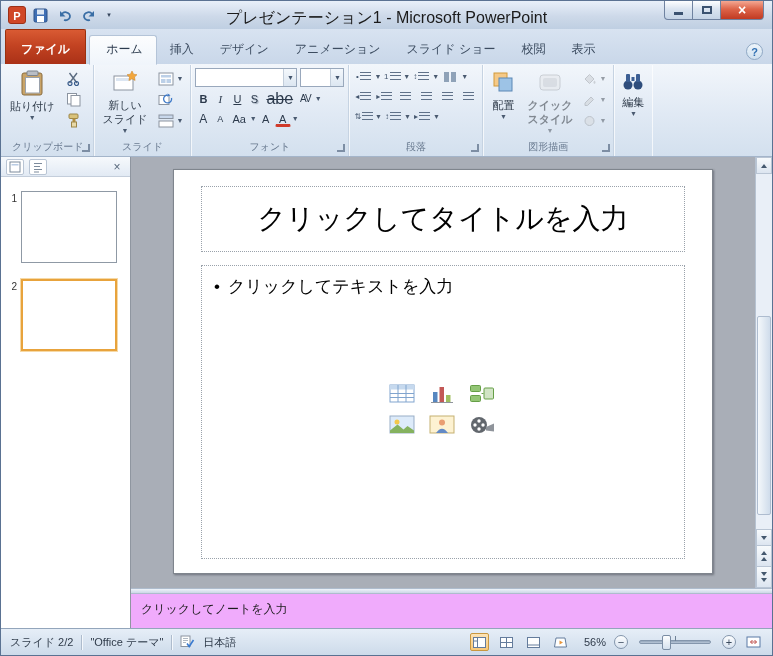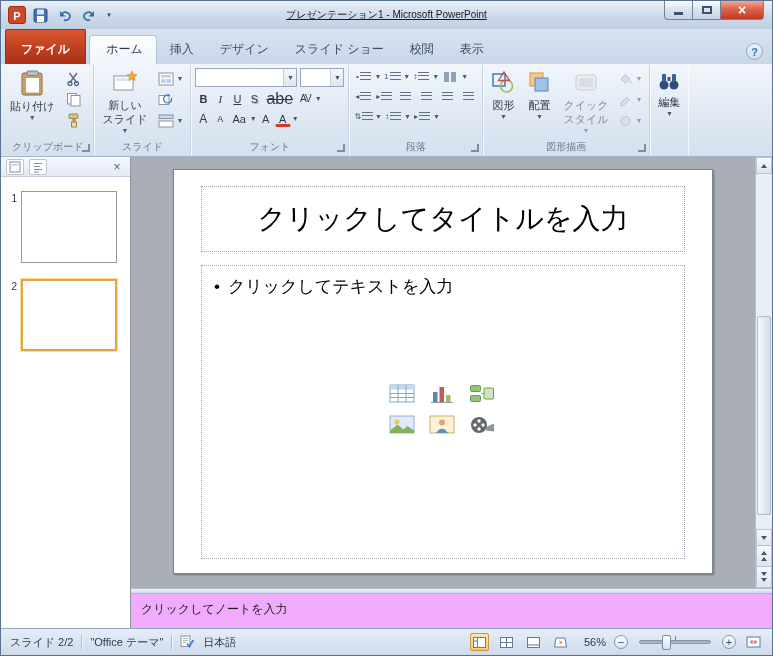--- a/index.html
+++ b/index.html
@@ -5,21 +5,21 @@
   * { box-sizing: border-box; margin: 0; padding: 0; }
   html, body { width: 773px; height: 656px; }
   body { font-family: "Liberation Sans", "DejaVu Sans", sans-serif; overflow: hidden; background: #a9aeb7; }
   .window { width: 773px; height: 656px; display: flex; flex-direction: column; border: 1px solid #5a7292; background: #cdd9e9; }
 
   
   .titlebar { flex: 0 0 28px; background: linear-gradient(#e8f0f9, #cdd9e9 55%, #bfcfe2); position: relative; display: flex; align-items: center; padding: 0 6px; }
   .qat { display: flex; align-items: center; gap: 4px; }
   .qbtn { width: 20px; height: 20px; display: flex; align-items: center; justify-content: center; border-radius: 3px; }
   .qdd { font-size: 7px; color: #33435a; width: 12px; }
-  .win-title { position: absolute; left: 50%; top: 7px; transform: translateX(-50%); font-size: 10px; color: #1b1b1b; white-space: nowrap; text-decoration: underline; }
+  .win-title { position: absolute; left: 50%; top: 7px; transform: translateX(-50%); font-size: 16px; color: #1b1b1b; white-space: nowrap; }
   .win-controls { position: absolute; right: 8px; top: 0; display: flex; }
   .wbtn { height: 19px; border: 1px solid #6f82a0; border-top: none; display: flex; align-items: center; justify-content: center; background: linear-gradient(#fdfeff, #dae4f0 45%, #c5d4e6); color: #2c3e55; }
   .wbtn.min { width: 29px; border-radius: 0 0 0 4px; }
   .wbtn.max { width: 27px; border-left: none; border-right: none; }
   .wbtn.close { width: 44px; border-radius: 0 0 4px 0; background: linear-gradient(#f4a893, #dd6449 45%, #c13a22); color: #fff; font-size: 14px; font-weight: bold; }
   .minbar { width: 9px; height: 3px; background: #3b5270; margin-top: 7px; }
   .maxbox { width: 10px; height: 8px; border: 2px solid #3b5270; background: transparent; }
 
   
   .tabrow { flex: 0 0 27px; background: linear-gradient(#d8e3f1, #c9d7e9); display: flex; align-items: flex-end; padding-left: 4px; position: relative; }
@@ -32,21 +32,21 @@
   .ribbon { flex: 0 0 93px; background: linear-gradient(#f2f6fb, #e0e9f4 55%, #d3e0ee); border-bottom: 1px solid #a4b5ca; display: flex; padding: 1px 0 0 1px; }
   .rgroup { position: relative; display: flex; flex-direction: column; padding: 1px 2px 0; border-right: 1px solid #c6d3e2; box-shadow: 1px 0 0 rgba(255,255,255,.7); }
   .rg-body { flex: 1; display: flex; align-items: flex-start; }
   .rg-label { height: 16px; font-size: 10px; color: #68798f; display: flex; align-items: center; justify-content: center; padding: 0 8px 3px; white-space: nowrap; }
   .launcher { position: absolute; right: 3px; bottom: 4px; width: 8px; height: 8px; border-right: 2px solid #7d8ea4; border-bottom: 2px solid #7d8ea4; }
   .bigbtn { display: flex; flex-direction: column; align-items: center; gap: 2px; padding: 3px 5px 2px; border: 1px solid transparent; border-radius: 2px; font-size: 11px; color: #2f3b4a; }
   .bigbtn .lbl { line-height: 12px; white-space: nowrap; }
   .dd { font-size: 7px; color: #4a5a70; line-height: 7px; }
   .smallcol { display: flex; flex-direction: column; gap: 4px; padding: 4px 2px; }
   .sbtn { display: flex; align-items: center; gap: 2px; height: 17px; padding: 0 2px; border: 1px solid transparent; border-radius: 2px; }
-  .dis { opacity: .55; filter: grayscale(.5); }
+  .dis { opacity: .55; filter: grayscale(.5); font-weight: bold; }
 
   .frows, .prows { display: flex; flex-direction: column; gap: 3px; padding: 2px 2px 0; }
   .combo-row { display: flex; gap: 3px; }
   .combo { height: 19px; background: #fff; border: 1px solid #99a8bc; display: flex; align-items: stretch; }
   .combo .val { font-size: 11px; padding: 2px 3px; color: #222; flex: 1; }
   .combo .cdd { width: 13px; border-left: 1px solid #c3cedb; background: linear-gradient(#f4f8fc, #dce6f1); display: flex; align-items: center; justify-content: center; font-size: 7px; color: #44566e; }
   .fbtnrow { display: flex; align-items: center; gap: 1px; }
   .fbtn { min-width: 16px; height: 17px; padding: 0 2px; display: flex; align-items: center; justify-content: center; font-size: 11px; color: #2c3a4c; border: 1px solid transparent; border-radius: 2px; }
   .fb-b { font-weight: bold; }
   .fb-i { font-style: italic; font-family: "Liberation Serif", "DejaVu Serif", serif; }
@@ -156,20 +156,21 @@
         </span>
       <span class="wbtn close">×</span>
     </div>
   </div>
 
   <div class="tabrow">
     <span class="tab file">ファイル</span>
     <span class="tab active">ホーム</span>
     <span class="tab">挿入</span>
     <span class="tab">デザイン</span>
+    <span class="tab">アニメーション</span>
     <span class="tab">スライド ショー</span>
     <span class="tab">校閲</span>
     <span class="tab">表示</span>
     <span class="help-btn">?</span>
   </div>
 
   <div class="ribbon">
 
     <div class="rgroup">
       <div class="rg-body">
@@ -355,31 +356,20 @@
             <span class="dd">▼</span>
           </div>
         </div>
       </div>
       <div class="rg-label">段落</div>
       <span class="launcher"></span>
     </div>
 
     <div class="rgroup">
       <div class="rg-body">
-        <div class="bigbtn">
-          <span>
-            <svg width="24" height="25">
-                <rect x="2" y="4" width="12" height="12" fill="none" stroke="#4f81bd" stroke-width="1.6"></rect>
-                <circle cx="15.5" cy="16" r="6" fill="none" stroke="#9bbb59" stroke-width="1.6"></circle>
-                <path d="M13 2 l5.5 8.5 h-11 z" fill="none" stroke="#c0504d" stroke-width="1.3"></path>
-              </svg>
-          </span>
-          <span class="lbl">図形</span>
-          <span class="dd">▼</span>
-        </div>
         <div class="bigbtn">
           <span>
             <svg width="24" height="25">
                 <rect x="3" y="3" width="13" height="13" fill="#f5c987" stroke="#d29a3a"></rect>
                 <rect x="8" y="8" width="13" height="13" fill="#9dc3e6" stroke="#5b87b5"></rect>
               </svg>
           </span>
           <span class="lbl">配置</span>
           <span class="dd">▼</span>
         </div>

